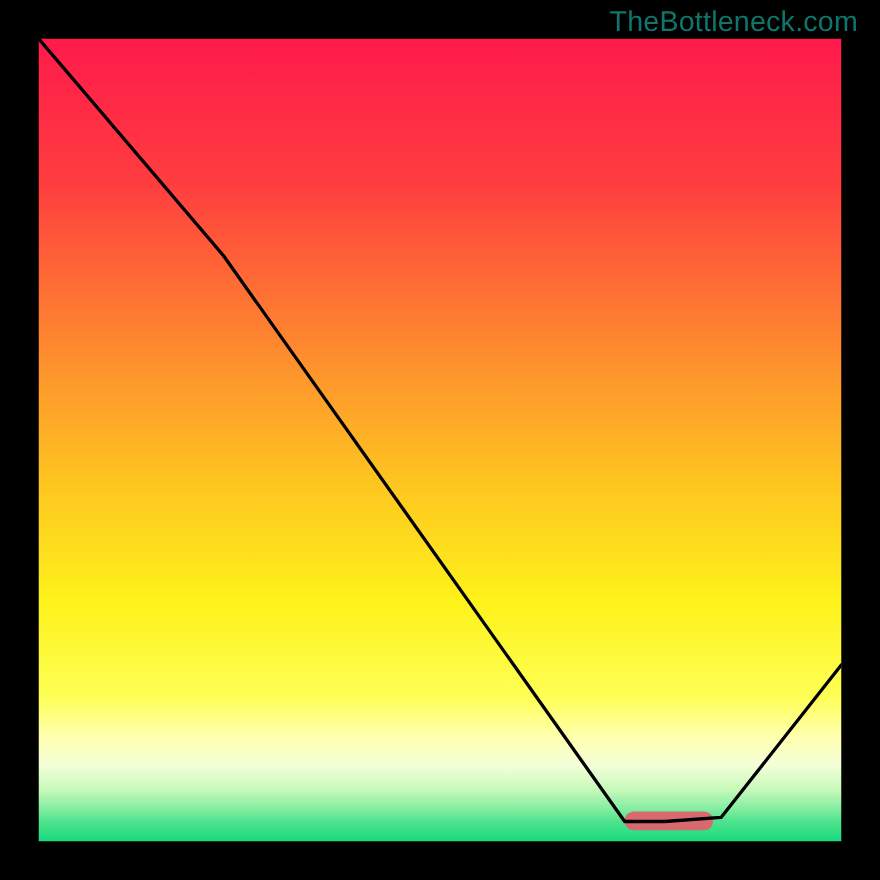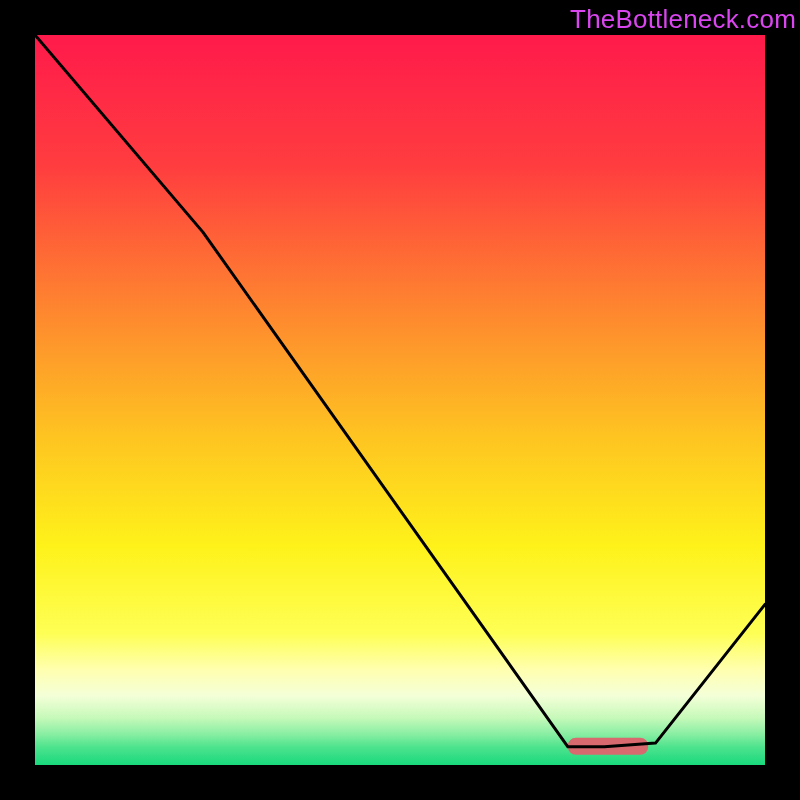--- a/index.html
+++ b/index.html
@@ -13,24 +13,24 @@
   }
   .frame {
     position: relative;
     width: 800px;
     height: 800px;
     background: #000;
   }
   .watermark {
     position: absolute;
     top: 4px;
-    right: 4px;
+    right: 20px;
     font-size: 26px;
     font-weight: 500;
-    color: #d946ef;
+    color: #0f766e;
     letter-spacing: 0.2px;
     z-index: 30;
   }
   .plot {
     position: absolute;
     left: 35px;
     top: 35px;
     width: 730px;
     height: 730px;
   }

